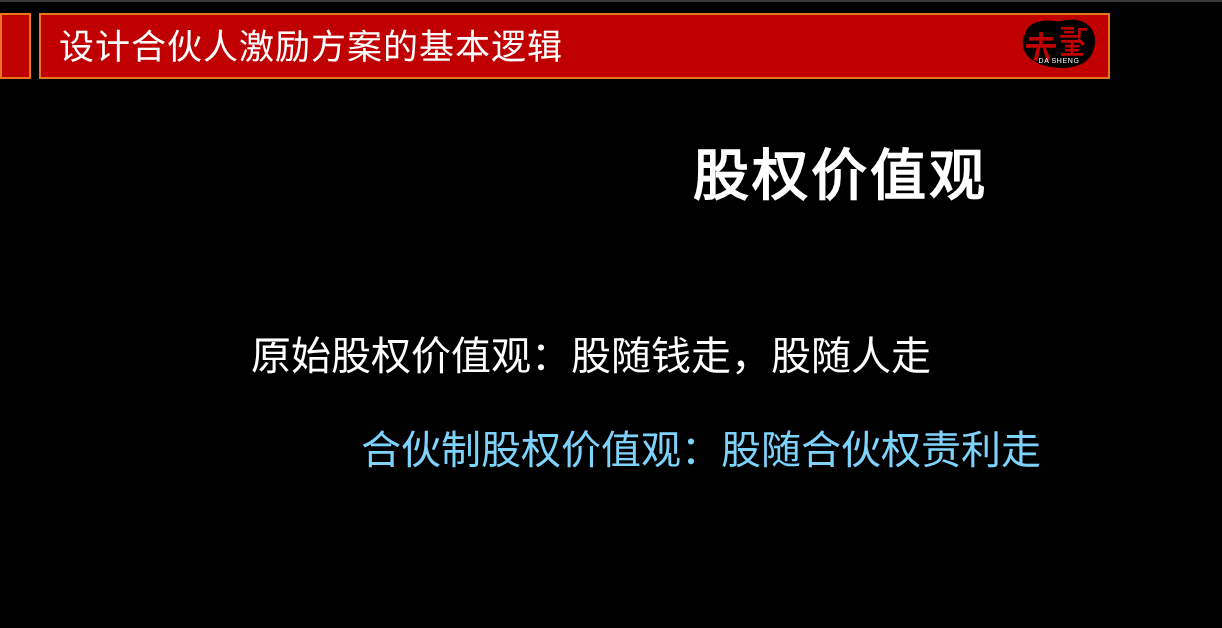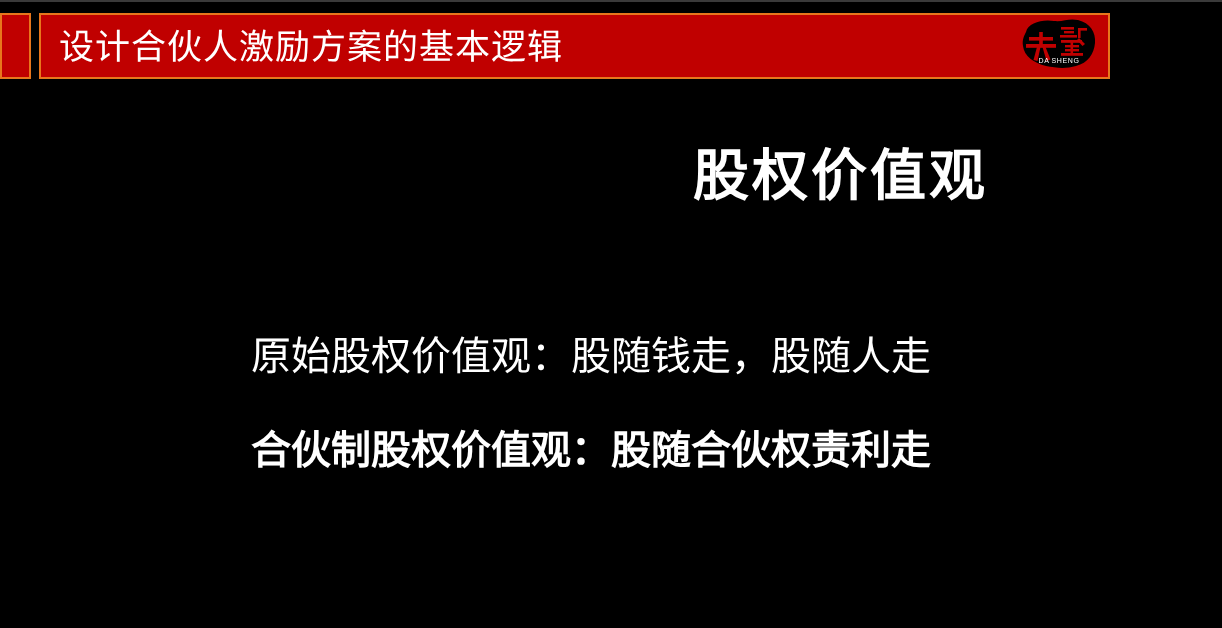--- a/index.html
+++ b/index.html
@@ -112,21 +112,21 @@
 
   .line {
     font-size: 40px;
     font-weight: 500;
     line-height: 1;
     white-space: nowrap;
     color: #FFFFFF;
   }
   .line.l1 { margin-bottom: 54px; }
   .line.l2 { margin-bottom: 54px; }
-  .line.accent { color: #ffffff; font-weight: bold; }
+  .line.accent { color: #7dd3fc; font-weight: normal; text-align: center; }
 </style>
 </head>
 <body>
 
 <div class="slide">
 
   <div class="top-hairline"></div>
 
   <div class="header">
 

